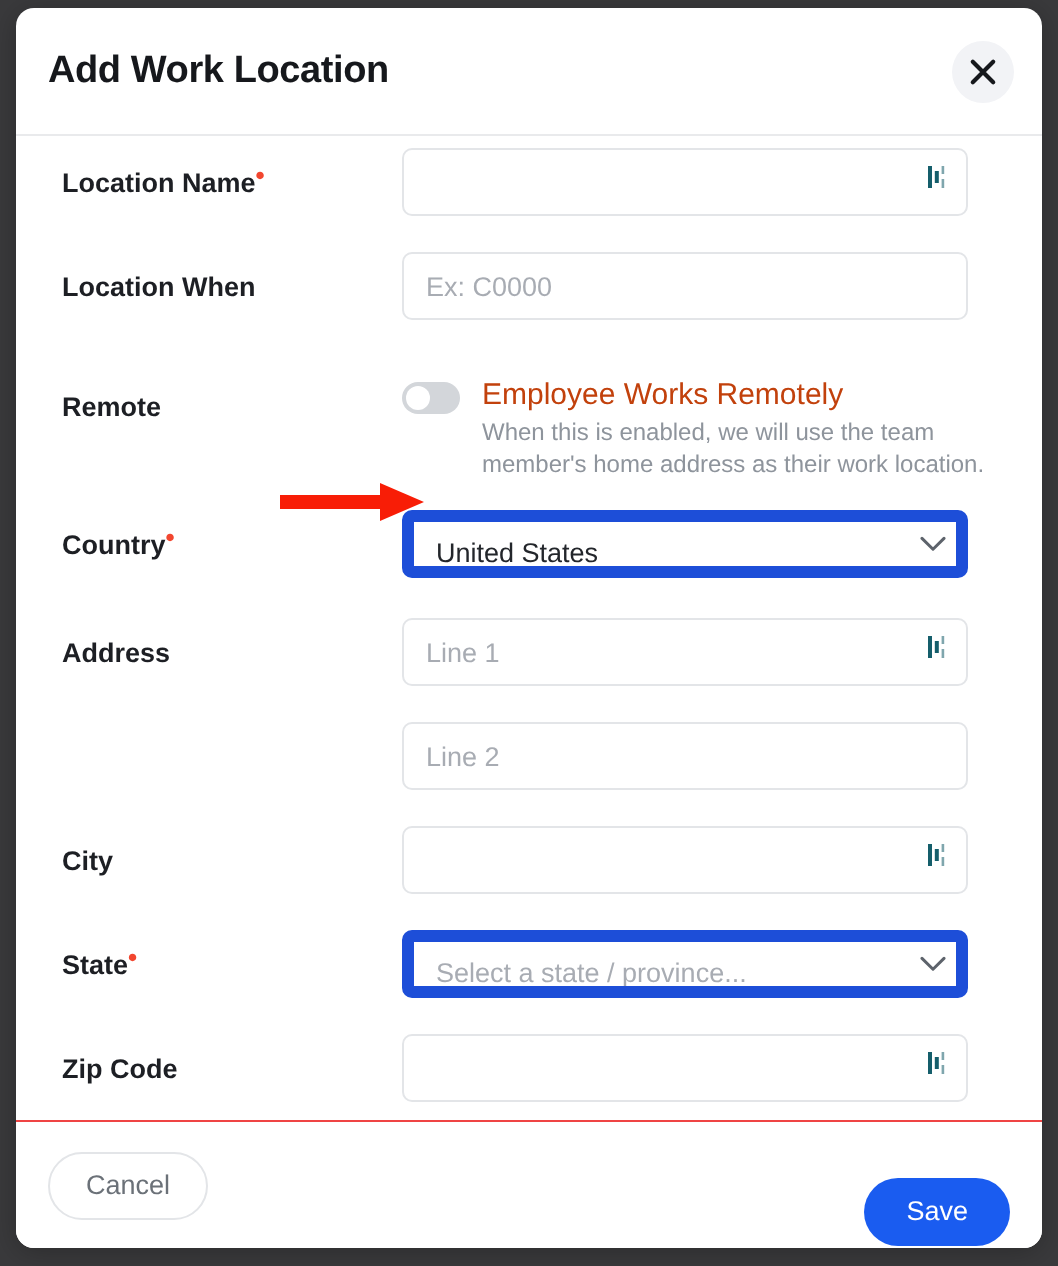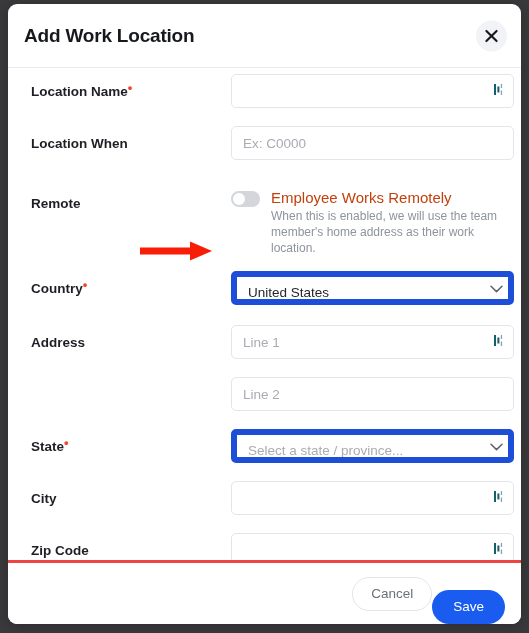--- a/index.html
+++ b/index.html
@@ -71,21 +71,20 @@
     position: relative;
   }
   .form {
     padding: 0 15px 0 15px;
   }
 
   .row {
     display: flex;
     align-items: flex-start;
     min-height: 52px;
-    gap: 30px;
   }
   .row-label {
     width: 178px;
     min-width: 178px;
     font-size: 13.5px;
     font-weight: 700;
     color: #1d1f24;
     padding-top: 16px;
     box-sizing: border-box;
     padding-left: 8px;
@@ -201,24 +200,24 @@
     width: 78px;
     height: 22px;
     pointer-events: none;
     z-index: 40;
   }
 
   
   .modal-footer {
     height: 64px;
     min-height: 64px;
-    border-top: 3px solid #ef4444;
+    border-top: 1px solid #ef4444;
     display: flex;
     align-items: center;
-    justify-content: flex-end;
+    justify-content: space-between;
     padding: 0 16px;
     box-sizing: border-box;
     background: #ffffff;
   }
   .btn-cancel {
     font-family: "Liberation Sans", sans-serif;
     font-size: 13.5px;
     color: #6b7178;
     background: #ffffff;
     border: 1px solid #e3e5e8;
@@ -345,55 +344,55 @@
         <div class="row-label"></div>
         <div class="row-field">
           <span class="input-wrap">
             <input class="input" type="text" placeholder="Line 2" style="">
           </span>
         </div>
       </div>
 
       <div class="row">
         <div class="row-label">
-          <span>State</span><span class="req">•</span>
-        </div>
-        <div class="row-field">
-          <span class="select-wrap">
-            <div class="select placeholder">Select a state / province...</div>
-            <span class="chev">
-              <svg width="13" height="8" viewBox="0 0 13 8">
-                <path d="M1 1.2 L6.5 6.6 L12 1.2" stroke="#5d636b" stroke-width="1.5" fill="none" stroke-linecap="round" stroke-linejoin="round"></path>
-              </svg>
-            </span>
-          </span>
-        </div>
-      </div>
-
-      <div class="row">
-        <div class="row-label">
           <span>City</span>
         </div>
         <div class="row-field">
           <span class="input-wrap">
             <input class="input" type="text" placeholder="" style="">
             <span class="fill-icon">
               <svg width="11" height="13" viewBox="0 0 11 13">
                 <rect x="0" y="1" width="2" height="11" fill="#155e6b"></rect>
                 <rect x="3.4" y="3.5" width="2" height="6" fill="#155e6b"></rect>
                 <rect x="6.8" y="1" width="1.3" height="4" fill="#7fa6ad"></rect>
                 <rect x="6.8" y="7.5" width="1.3" height="4.5" fill="#7fa6ad"></rect>
               </svg>
             </span>
           </span>
         </div>
       </div>
 
       <div class="row">
         <div class="row-label">
+          <span>State</span><span class="req">•</span>
+        </div>
+        <div class="row-field">
+          <span class="select-wrap">
+            <div class="select placeholder">Select a state / province...</div>
+            <span class="chev">
+              <svg width="13" height="8" viewBox="0 0 13 8">
+                <path d="M1 1.2 L6.5 6.6 L12 1.2" stroke="#5d636b" stroke-width="1.5" fill="none" stroke-linecap="round" stroke-linejoin="round"></path>
+              </svg>
+            </span>
+          </span>
+        </div>
+      </div>
+
+      <div class="row">
+        <div class="row-label">
           <span>Zip Code</span>
         </div>
         <div class="row-field">
           <span class="input-wrap">
             <input class="input" type="text" placeholder="" style="">
             <span class="fill-icon">
               <svg width="11" height="13" viewBox="0 0 11 13">
                 <rect x="0" y="1" width="2" height="11" fill="#155e6b"></rect>
                 <rect x="3.4" y="3.5" width="2" height="6" fill="#155e6b"></rect>
                 <rect x="6.8" y="1" width="1.3" height="4" fill="#7fa6ad"></rect>

